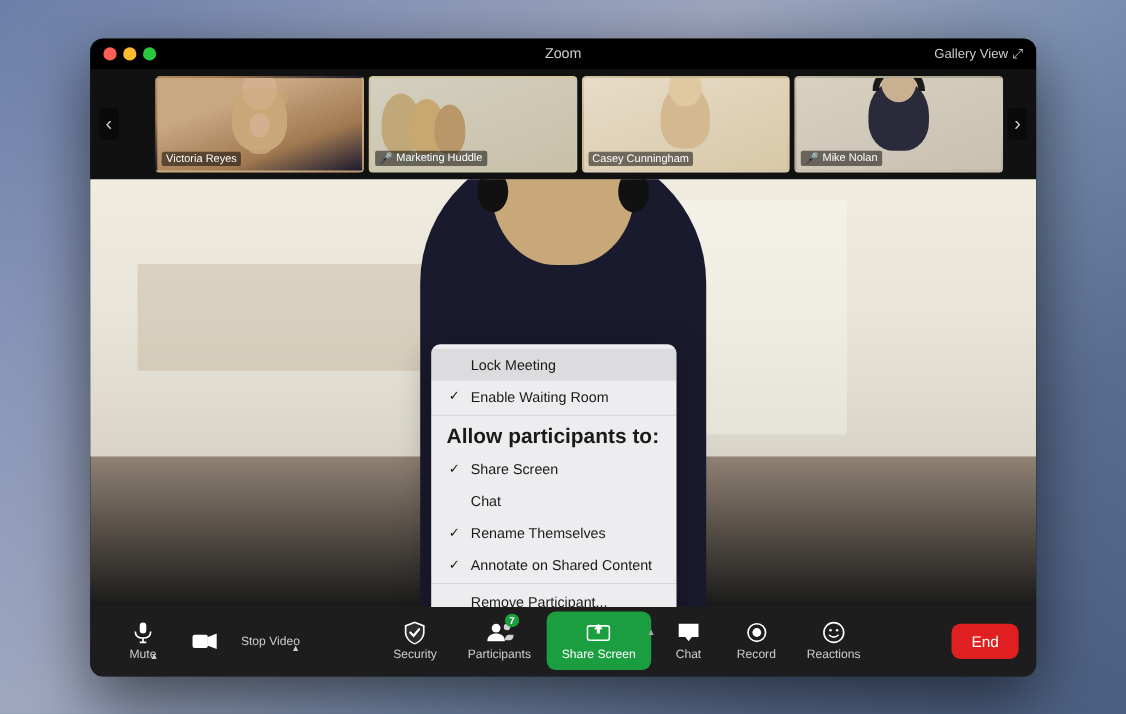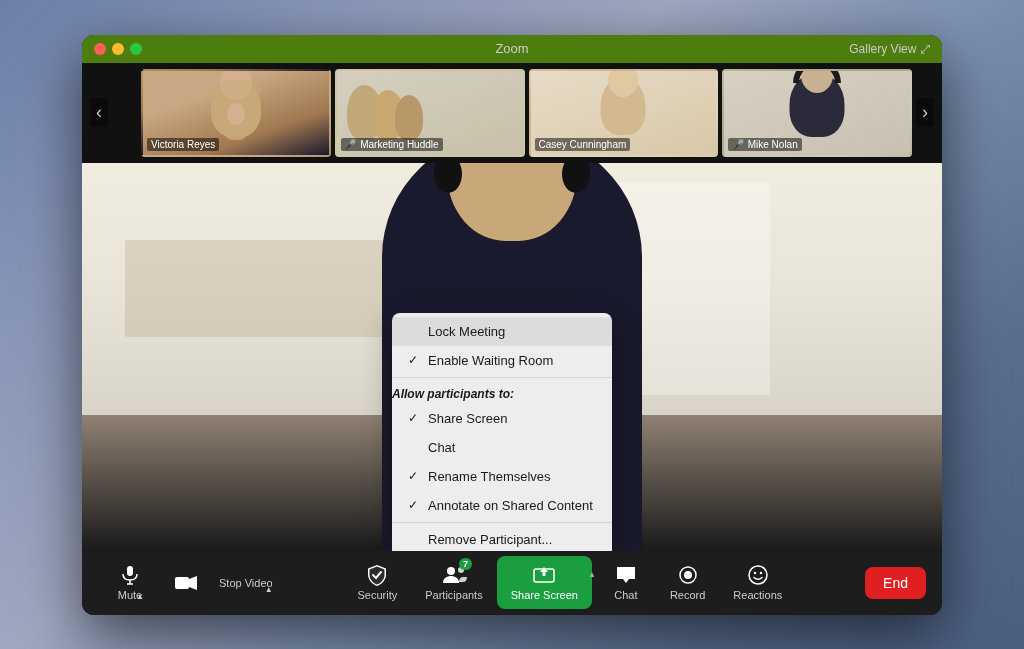--- a/index.html
+++ b/index.html
@@ -34,21 +34,21 @@
       overflow: hidden;
       box-shadow: 0 20px 60px rgba(0,0,0,0.6);
       display: flex;
       flex-direction: column;
       position: relative;
     }
 
     
     .title-bar {
       height: 28px;
-      background: #4d7c0f;
+      background: #000000;
       display: flex;
       align-items: center;
       padding: 0 12px;
       position: relative;
       flex-shrink: 0;
     }
 
     .traffic-lights {
       display: flex;
       gap: 6px;
@@ -282,25 +282,24 @@
       background: rgba(0,0,0,0.07);
     }
 
     .menu-separator {
       height: 1px;
       background: rgba(0,0,0,0.1);
       margin: 2px 0;
     }
 
     .menu-section-header {
-      padding: 7px 16px 3px 0;
-      font-size: 12px;
+      padding: 7px 16px 3px 14px;
+      font-size: 19px;
       font-weight: 600;
       color: #1a1a1a;
-      font-style: italic;
     }
 
     .checkmark {
       font-size: 12px;
       color: #1a1a1a;
       width: 14px;
       flex-shrink: 0;
     }
 
     .no-check {

